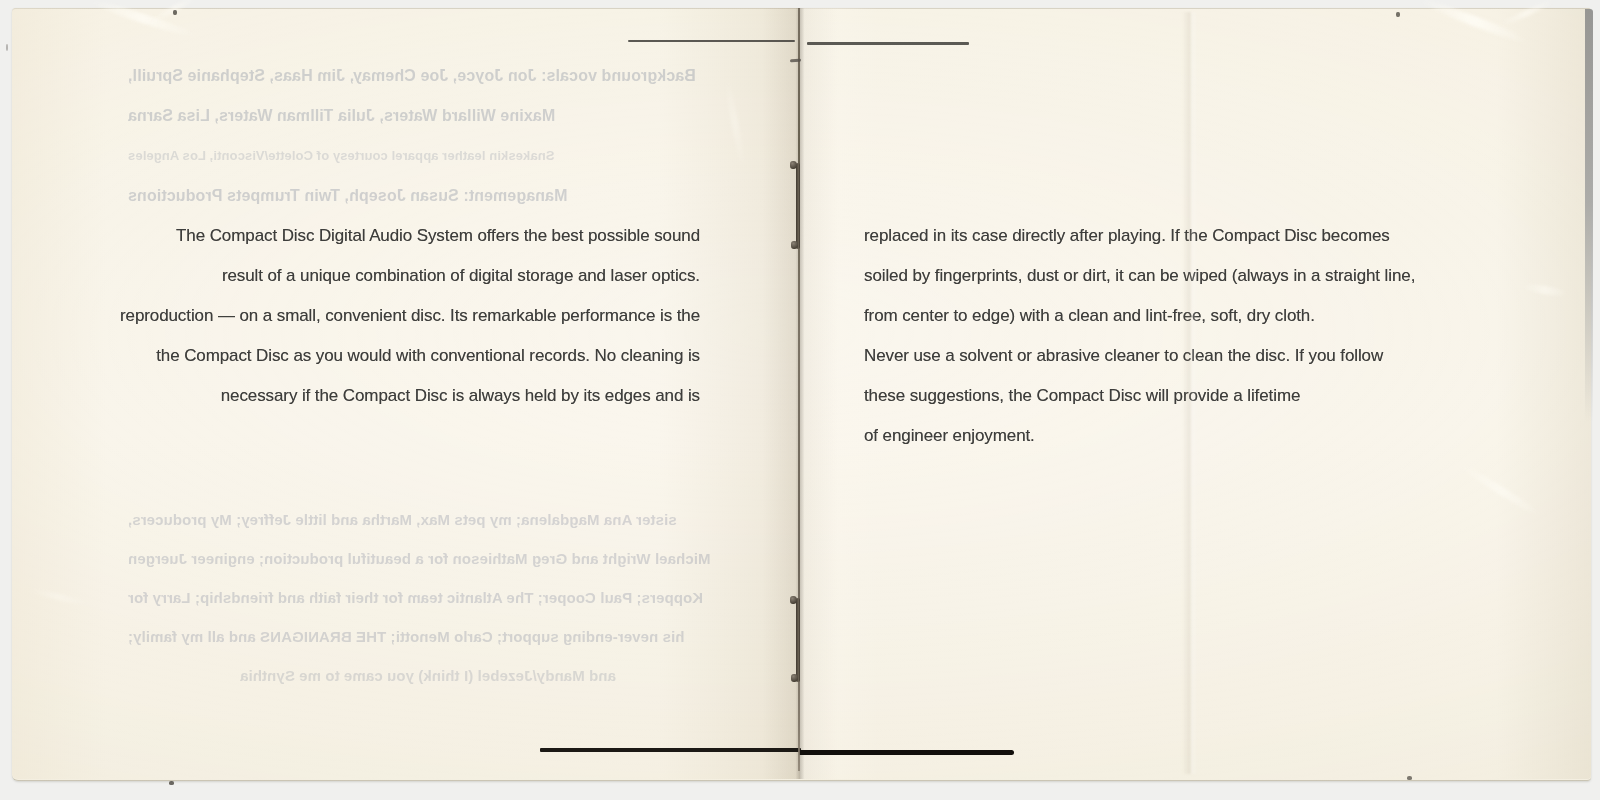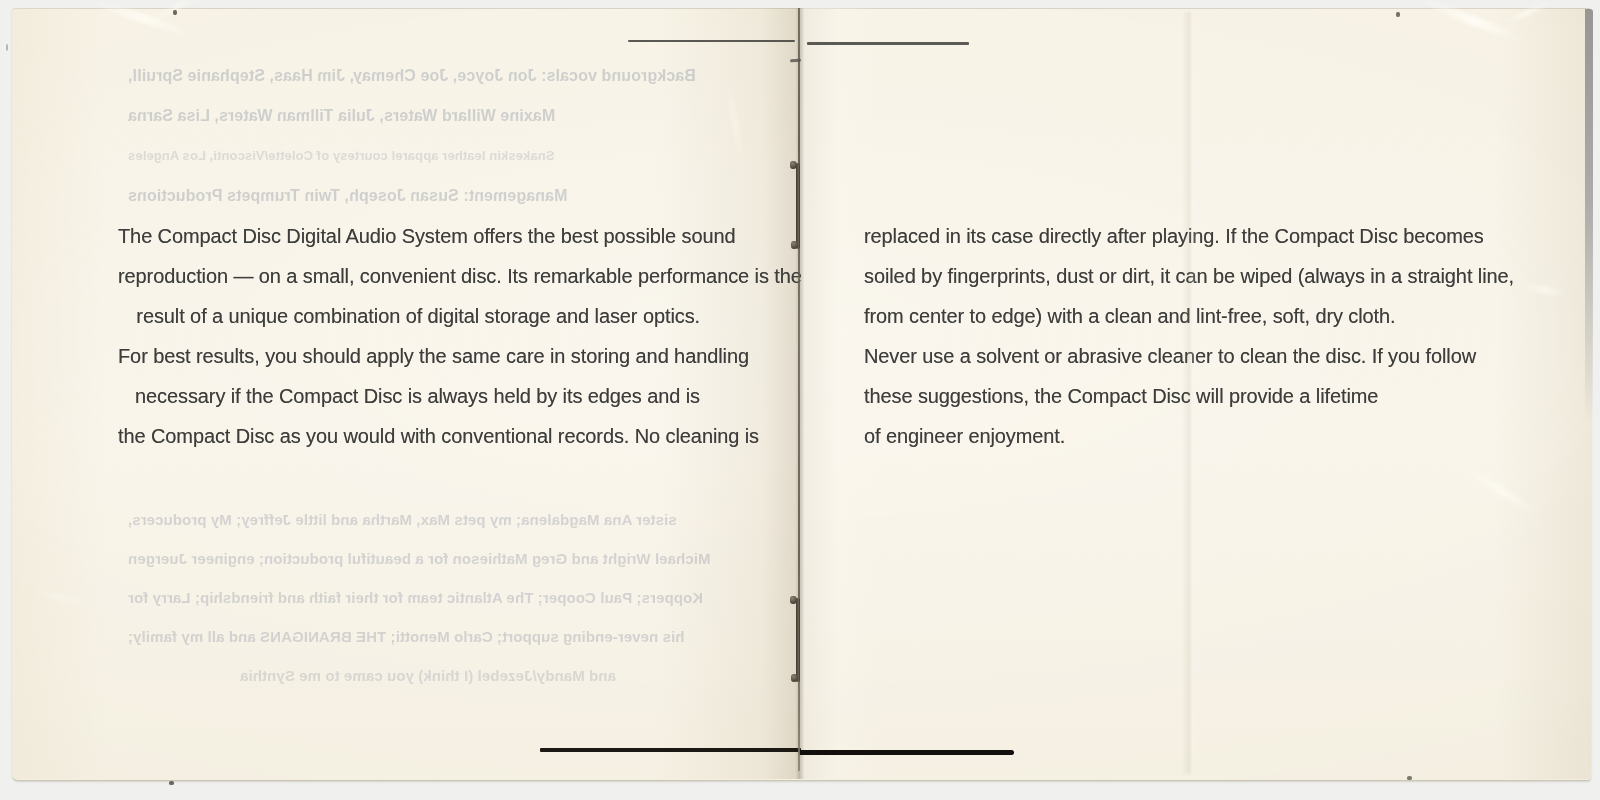--- a/index.html
+++ b/index.html
@@ -65,21 +65,21 @@
   
   .rule{position:absolute;border-radius:1px;}
   .rule-top-left{left:628px;top:40px;width:167px;height:2px;background:#45433f;opacity:.88;}
   .rule-top-right{left:807px;top:42px;width:162px;height:3px;background:#403e3a;opacity:.85;}
   .rule-bottom-left{left:540px;top:748px;width:261px;height:4px;background:#1c1915;}
   .rule-bottom-right{left:799px;top:750px;width:215px;height:5px;background:#120f0c;border-radius:0 3px 3px 0;}
 
   
   .bodytext{
     position:absolute;top:216px;
-    font-size:20px;line-height:40px;letter-spacing:-0.1px;
+    font-size:17px;line-height:40px;letter-spacing:-0.1px;
     color:#3d3d3b;
     text-shadow:0 0 0.5px rgba(61,61,59,0.55);
   }
   .bodytext .ln{display:block;white-space:nowrap;}
   .text-left{left:118px;width:582px;text-align:right;}
   .text-right{left:864px;width:600px;text-align:left;}
 
   
   .bleed{
     position:absolute;left:128px;width:600px;
@@ -144,25 +144,24 @@
     <span class="ln">Michael Wright and Greg Mathieson for a beautiful production; engineer Juergen</span>
     <span class="ln">Koppers; Paul Cooper; The Atlantic team for their faith and friendship; Larry for</span>
     <span class="ln">his never-ending support; Carlo Menotti; THE BRANIGANS and all my family;</span>
     <span class="ln indent">and Mandy/Jezebel (I think) you came to me Synthia</span>
   </div>
 
   <div class="gutter-shade"></div>
 
   <div class="bodytext text-left">
     <span class="ln">The Compact Disc Digital Audio System offers the best possible sound</span>
+    <span class="ln">result of a unique combination of digital storage and laser optics.</span>
     <span class="ln">reproduction — on a small, convenient disc. Its remarkable performance is the</span>
-    <span class="ln">result of a unique combination of digital storage and laser optics.</span>
-    <span class="ln">For best results, you should apply the same care in storing and handling</span>
+    <span class="ln">the Compact Disc as you would with conventional records. No cleaning is</span>
     <span class="ln">necessary if the Compact Disc is always held by its edges and is</span>
-    <span class="ln">the Compact Disc as you would with conventional records. No cleaning is</span>
   </div>
   <div class="bodytext text-right">
     <span class="ln">replaced in its case directly after playing. If the Compact Disc becomes</span>
     <span class="ln">soiled by fingerprints, dust or dirt, it can be wiped (always in a straight line,</span>
     <span class="ln">from center to edge) with a clean and lint-free, soft, dry cloth.</span>
     <span class="ln">Never use a solvent or abrasive cleaner to clean the disc. If you follow</span>
     <span class="ln">these suggestions, the Compact Disc will provide a lifetime</span>
     <span class="ln">of engineer enjoyment.</span>
   </div>
 

